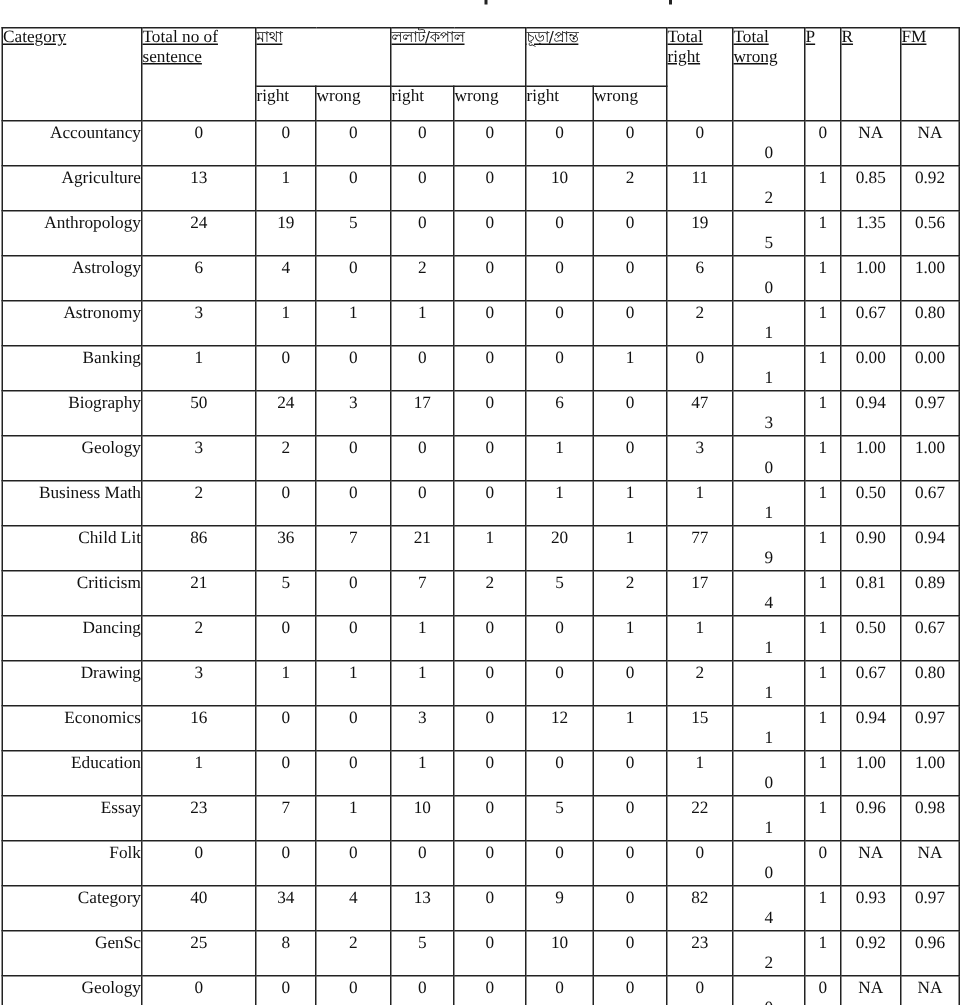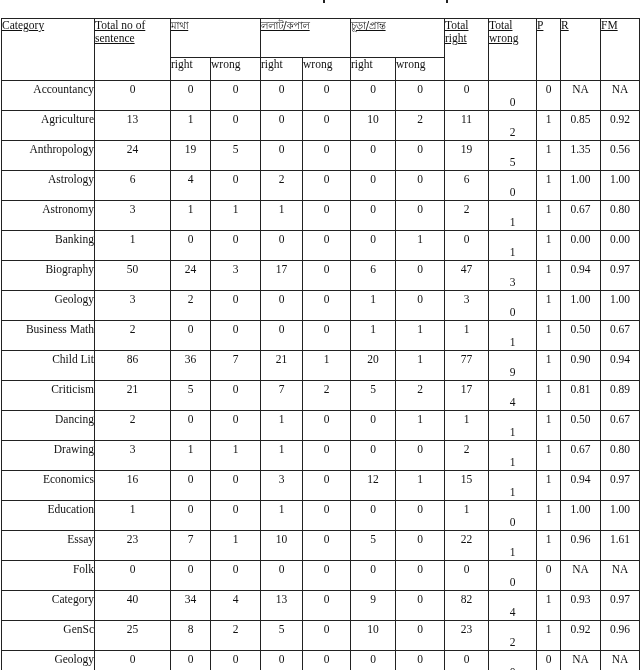--- a/index.html
+++ b/index.html
@@ -298,21 +298,21 @@
         <td>7</td>
         <td>1</td>
         <td>10</td>
         <td>0</td>
         <td>5</td>
         <td>0</td>
         <td>22</td>
         <td class="tw">1</td>
         <td>1</td>
         <td>0.96</td>
-        <td>1.61</td>
+        <td>0.98</td>
       </tr>
       <tr>
         <td class="cat">Folk</td>
         <td>0</td>
         <td>0</td>
         <td>0</td>
         <td>0</td>
         <td>0</td>
         <td>0</td>
         <td>0</td>

